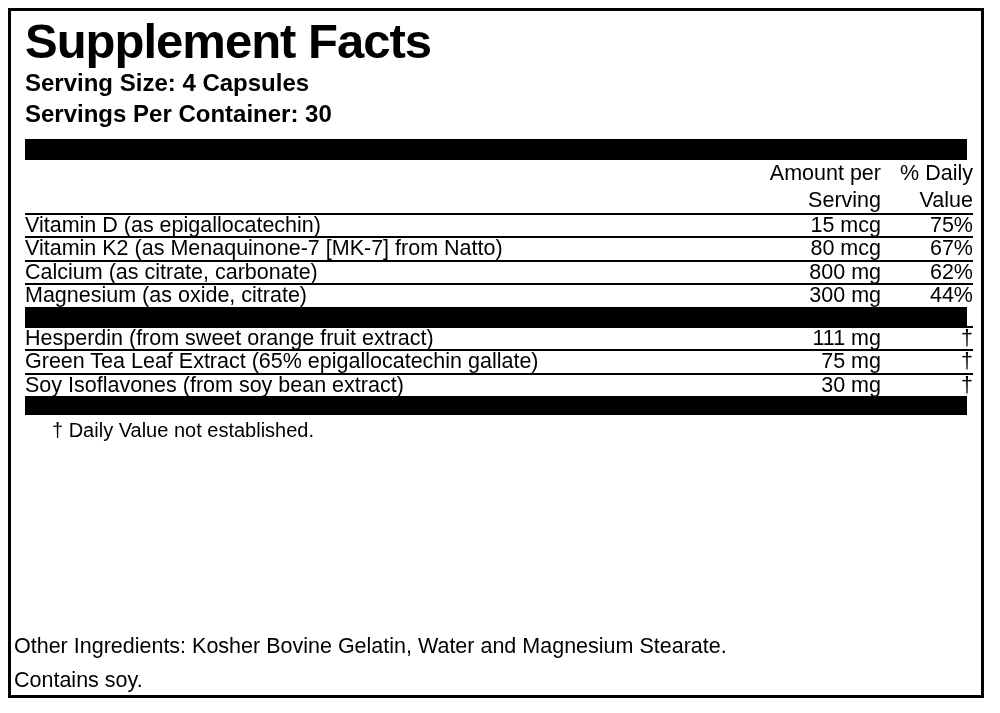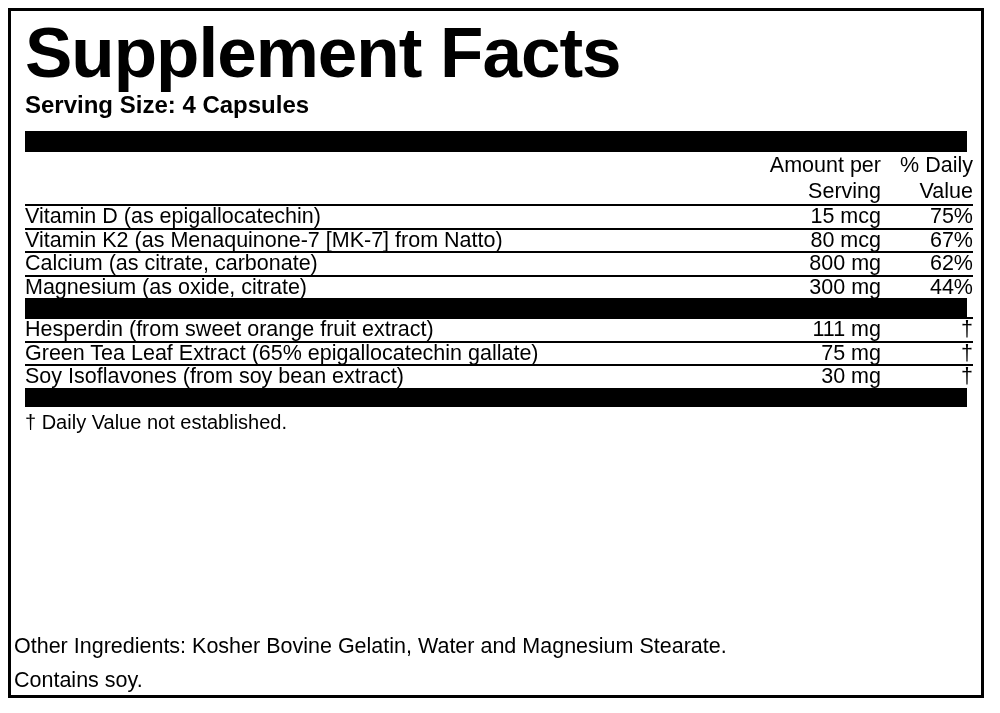--- a/index.html
+++ b/index.html
@@ -24,21 +24,21 @@
     box-sizing: border-box;
     background: #ffffff;
   }
   .inner {
     position: absolute;
     left: 14px;
     top: 6px;
     right: 14px;
   }
   .title {
-    font-size: 71px;
+    font-size: 49px;
     font-weight: bold;
     line-height: 1.0;
     letter-spacing: -1px;
     margin: 0 0 2px 0;
     white-space: nowrap;
   }
   .serving-line {
     font-size: 24px;
     font-weight: bold;
     line-height: 1.28;
@@ -90,20 +90,21 @@
   }
   .row td.name { text-align: left; }
   .row td.amt  { text-align: right; }
   .row td.dv   { text-align: right; }
   .row.first td { border-top: 2px solid #000000; }
   .dagger-note {
     font-size: 20px;
     line-height: 1.2;
     padding-top: 3px;
     white-space: nowrap;
+    margin-left: 27px;
   }
   .other {
     font-size: 21.5px;
     line-height: 1.2;
     white-space: nowrap;
   }
   .outside {
     position: absolute;
     left: 14px;
     top: 634px;
@@ -114,20 +115,21 @@
 </style>
 </head>
 <body>
 
 <div class="panel">
   <div class="inner">
 
     <div class="title">Supplement Facts</div>
 
     <div class="serving-line">Serving Size: 4 Capsules</div>
+    <div class="serving-line">Servings Per Container: 30</div>
 
     <div class="bar-thick"></div>
 
     <table class="facts">
       <colgroup>
         <col class="col-name">
         <col class="col-amt">
         <col class="col-dv">
       </colgroup>
       <tbody>

